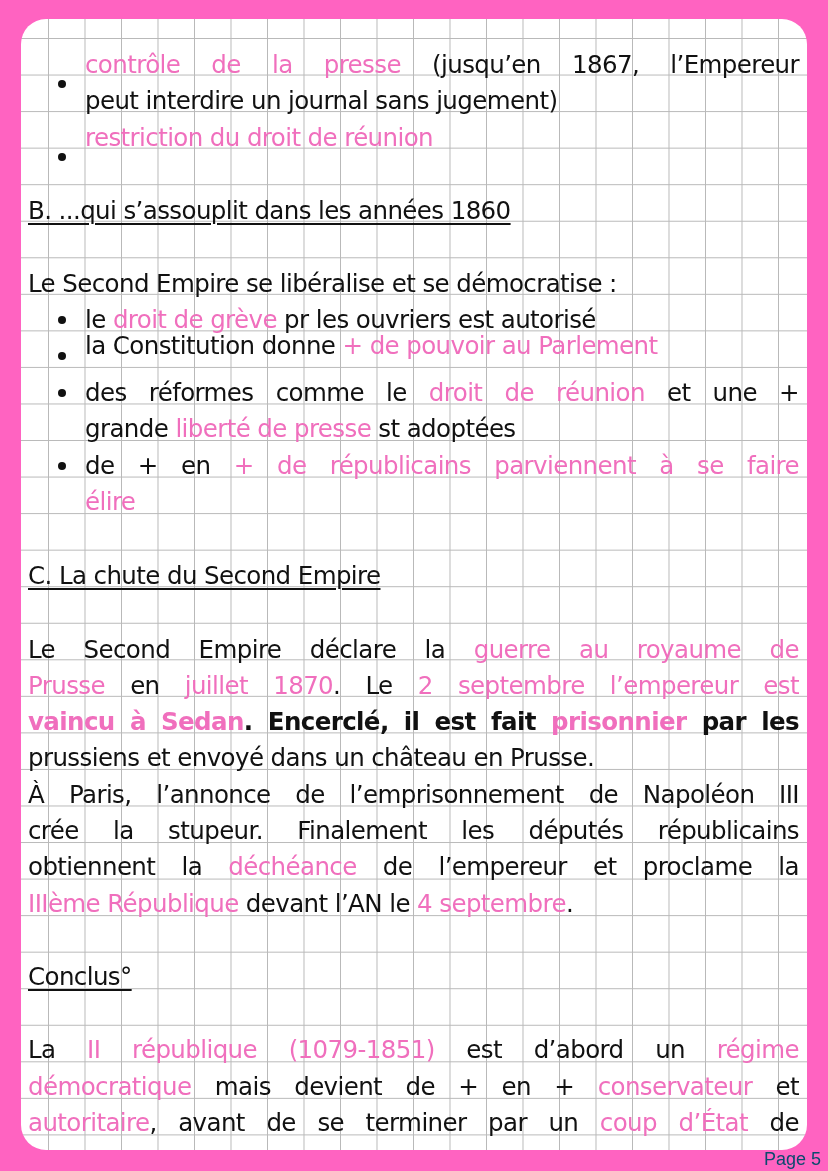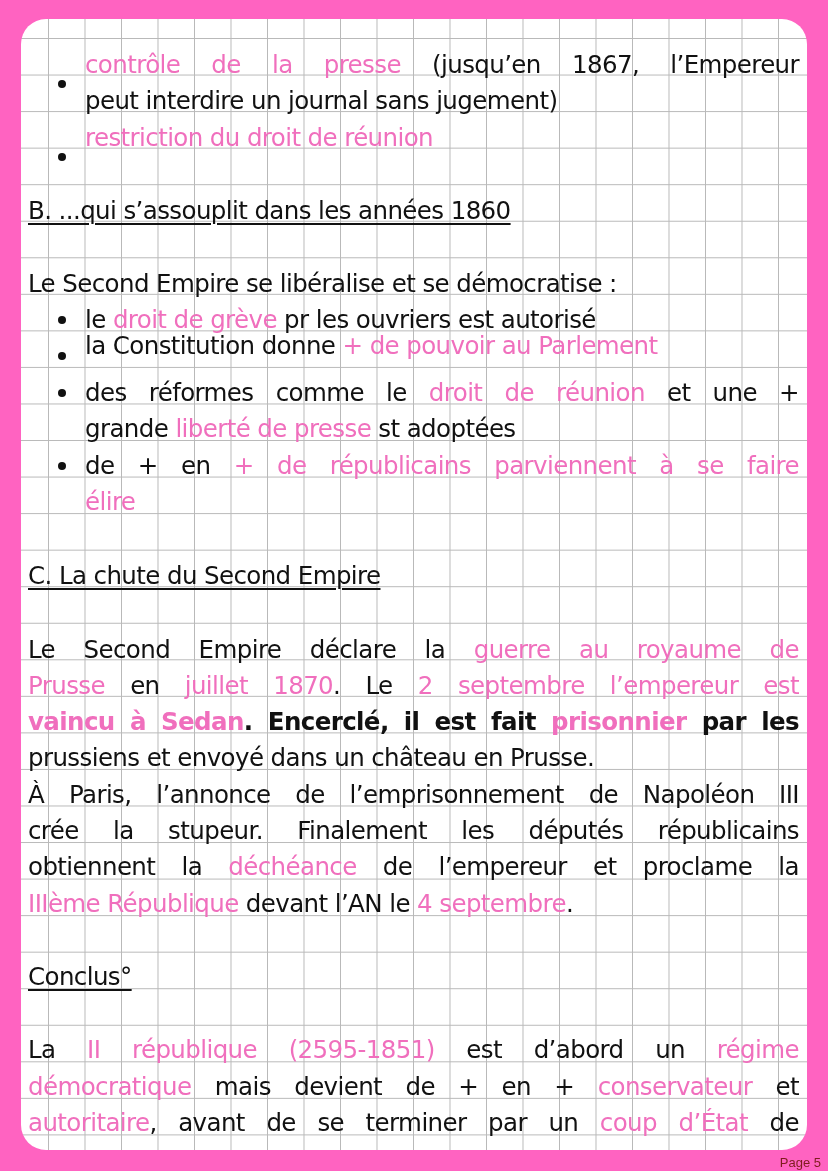--- a/index.html
+++ b/index.html
@@ -30,21 +30,21 @@
   .line.just { text-align: justify; text-align-last: justify; white-space: normal; }
   .line.indent { left: 64px; width: 714px; }
   .bullet {
     position: absolute; left: 37px; width: 8px; height: 8px;
     border-radius: 50%; background: #111111;
   }
   .pk { color: #f06fbd; }
   .hd { text-decoration: underline; text-decoration-thickness: 2px; text-underline-offset: 4px; }
   #page-num {
     position: absolute; right: 7px; bottom: 1px;
-    font-size: 13px; color: #7f1d1d; font-family: "Liberation Sans", sans-serif;
+    font-size: 18px; color: #0c4a6e; font-family: "Liberation Sans", sans-serif;
   }
 </style>
 </head>
 <body>
 
 <div id="sheet">
 
   <span class="bullet" style="top:61px"></span>
   <div class="line indent just" style="top: 28px; white-space: nowrap; text-align: left; word-spacing: 0px;"><span class="pk">contrôle de la presse</span><span> (jusqu’en 1867, l’Empereur</span></div>
   <div class="line indent" style="top:64px"><span>peut interdire un journal sans jugement)</span></div>
@@ -72,18 +72,18 @@
   <div class="line just" style="top: 613px; white-space: nowrap; text-align: left; word-spacing: 0px;"><span>Le Second Empire déclare la </span><span class="pk">guerre au royaume de</span></div>
   <div class="line just" style="top: 649px; white-space: nowrap; text-align: left; word-spacing: 0px;"><span class="pk">Prusse</span><span> en </span><span class="pk">juillet 1870</span><span>. Le </span><span class="pk">2 septembre l’empereur est</span></div>
   <div class="line just" style="top: 685px; white-space: nowrap; text-align: left; word-spacing: 0px; font-weight: bold;"><span class="pk">vaincu à Sedan</span><span>. Encerclé, il est fait </span><span class="pk">prisonnier</span><span> par les</span></div>
   <div class="line" style="top:721px"><span>prussiens et envoyé dans un château en Prusse.</span></div>
   <div class="line just" style="top: 758px; white-space: nowrap; text-align: left; word-spacing: 0px;"><span>À Paris, l’annonce de l’emprisonnement de Napoléon III</span></div>
   <div class="line just" style="top: 794px; white-space: nowrap; text-align: left; word-spacing: 0px;"><span>crée la stupeur. Finalement les députés républicains</span></div>
   <div class="line just" style="top: 830px; white-space: nowrap; text-align: left; word-spacing: 0px;"><span>obtiennent la </span><span class="pk">déchéance</span><span> de l’empereur et proclame la</span></div>
   <div class="line" style="top:867px"><span class="pk">IIIème République</span><span> devant l’AN le </span><span class="pk">4 septembre</span><span>.</span></div>
 
   <div class="line hd" style="top:940px">Conclus°</div>
-  <div class="line just" style="top: 1013px; white-space: nowrap; text-align: left; word-spacing: 0px;"><span>La </span><span class="pk">II république (2595-1851)</span><span> est d’abord un </span><span class="pk">régime</span></div>
+  <div class="line just" style="top: 1013px; white-space: nowrap; text-align: left; word-spacing: 0px;"><span>La </span><span class="pk">II république (1079-1851)</span><span> est d’abord un </span><span class="pk">régime</span></div>
   <div class="line just" style="top: 1050px; white-space: nowrap; text-align: left; word-spacing: 0px;"><span class="pk">démocratique</span><span> mais devient de + en + </span><span class="pk">conservateur</span><span> et</span></div>
   <div class="line just" style="top: 1086px; white-space: nowrap; text-align: center; word-spacing: 0px;"><span class="pk">autoritaire</span><span>, avant de se terminer par un </span><span class="pk">coup d’État</span><span> de</span></div>
 </div>
 
 <div id="page-num">Page 5</div>
 
 </body></html>

